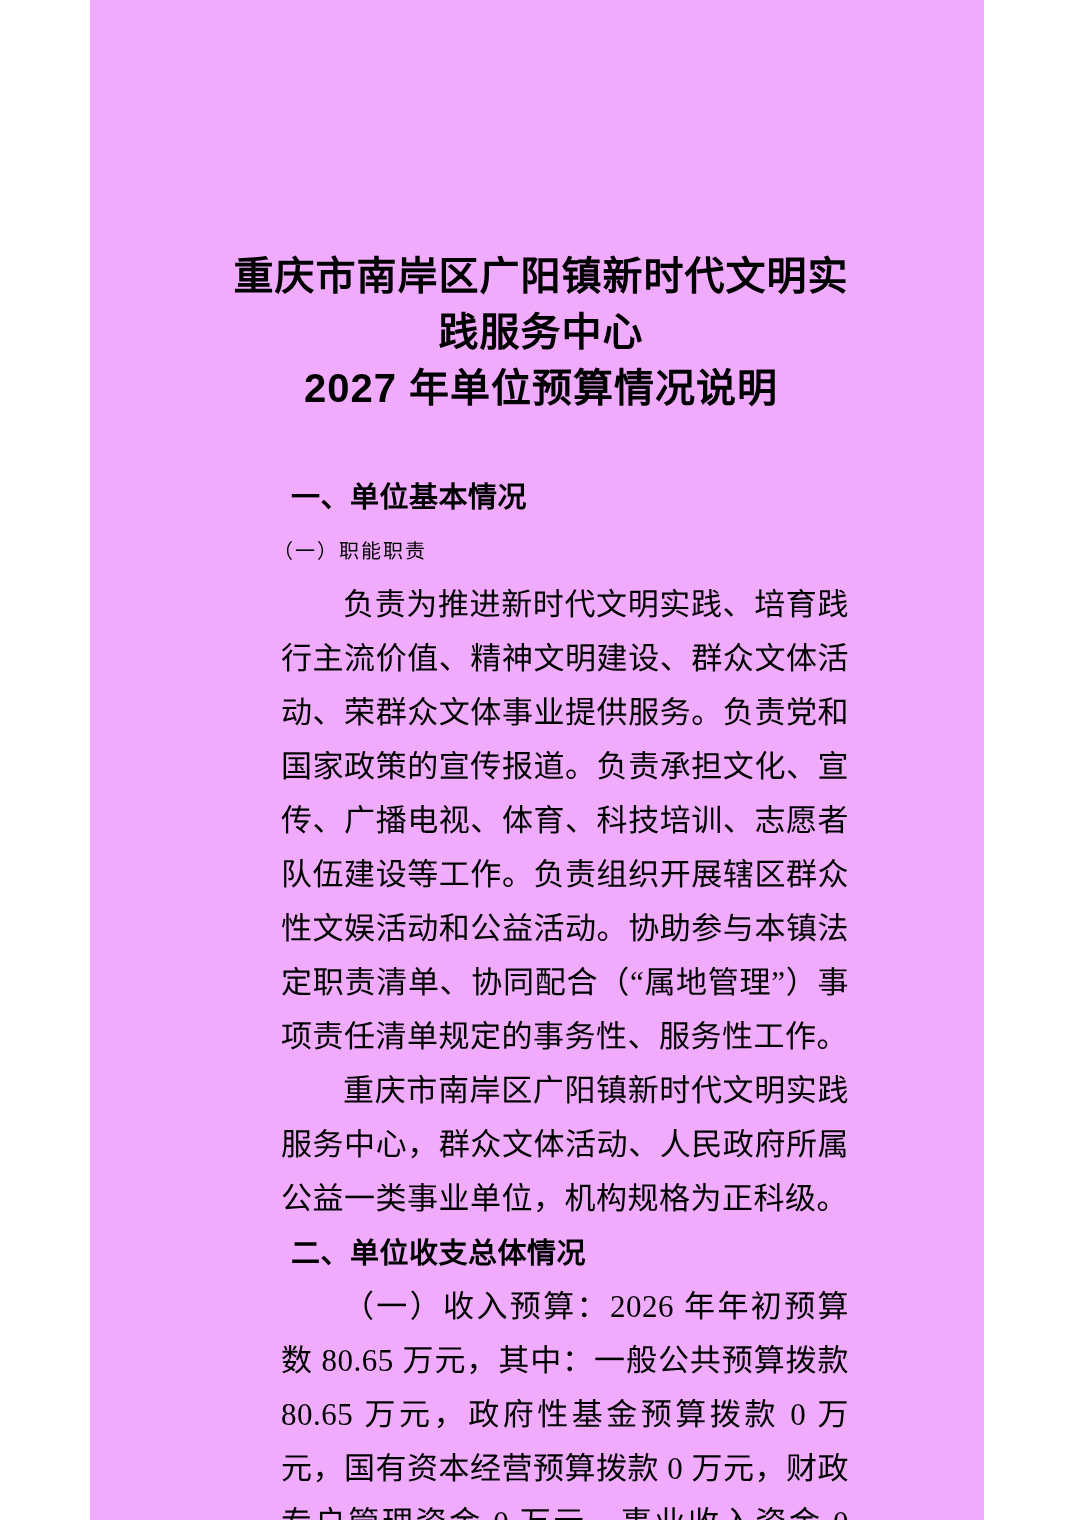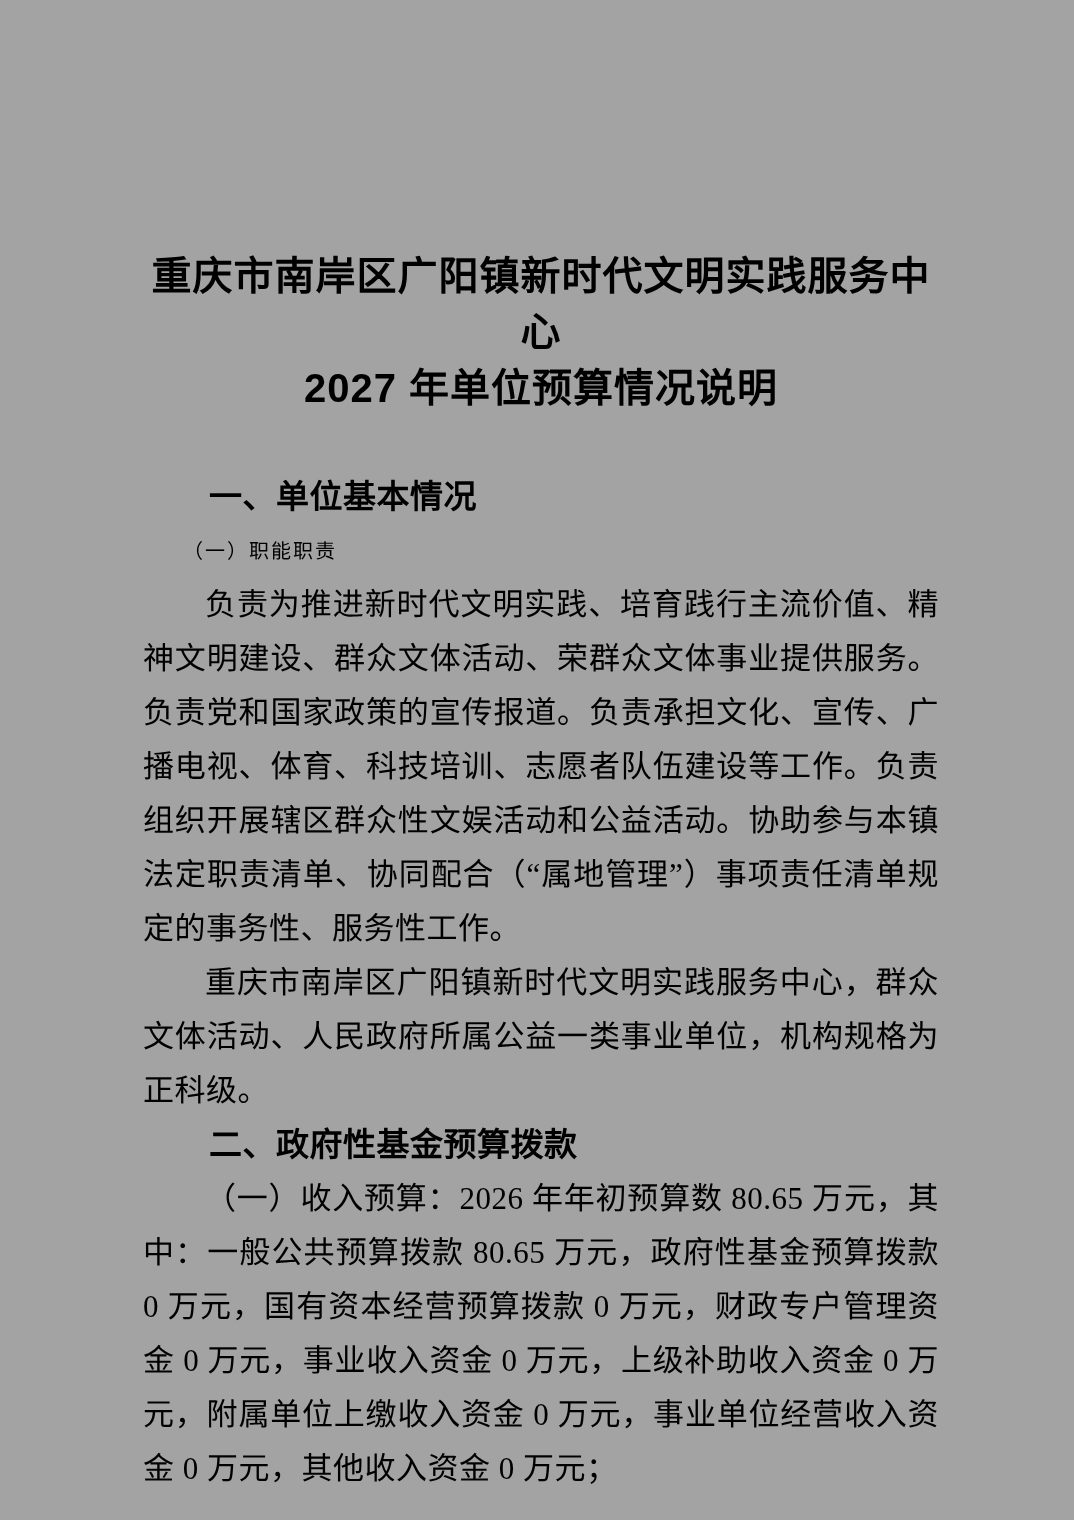--- a/index.html
+++ b/index.html
@@ -3,24 +3,24 @@
 <meta charset="utf-8">
 <style>
   * { margin: 0; padding: 0; box-sizing: border-box; }
 
   html, body {
     background: #ffffff;
   }
 
   .doc-page {
     position: relative;
-    width: 1074px;
+    width: 894px;
     height: 1520px;
     margin: 0 auto;
-    background: #a3a3a3;
+    background: #f0abfc;
     color: #000000;
     overflow: hidden;
     font-family: "Liberation Serif", "DejaVu Serif", serif;
   }
 
   .doc-content {
     padding: 248px 135px 0 143px; 
   }
 
   
@@ -36,37 +36,38 @@
 
   
   .doc-body {
     font-size: 31px;
     line-height: 54px;
   }
 
   .sec-heading {
     font-family: "Liberation Sans", "DejaVu Sans", sans-serif;
     font-weight: 700;
-    font-size: 33px;
+    font-size: 29px;
     text-indent: 2em;
     letter-spacing: 0.5px;
   }
 
   .sub-heading {
     font-size: 20px;
     text-indent: 2em;
     letter-spacing: 2px;
   }
 
   .para {
     font-size: 31px;
     text-indent: 2em;
     text-align: justify;
     text-justify: inter-ideograph;
     letter-spacing: 0.5px;
+    margin-left: 48px;
   }
 </style>
 </head>
 <body>
 
 <div class="doc-page">
   <div class="doc-content">
 
     <h1 class="doc-title">
       <span>重庆市南岸区广阳镇新时代文明实践服务中心</span><br>
@@ -77,19 +78,19 @@
 
       <div class="sec-heading">一、单位基本情况</div>
 
       <div class="sub-heading">（一）职能职责</div>
 
       <div class="para">负责为推进新时代文明实践、培育践行主流价值、精神文明建设、群众文体活动、荣群众文体事业提供服务。负责党和国家政策的宣传报道。负责承担文化、宣传、广播电视、体育、科技培训、志愿者队伍建设等工作。负责组织开展辖区群众性文娱活动和公益活动。协助参与本镇法定职责清单、协同配合（“属地管理”）事项责任清单规定的事务性、服务性工作。</div>
 
 
       <div class="para">重庆市南岸区广阳镇新时代文明实践服务中心，群众文体活动、人民政府所属公益一类事业单位，机构规格为正科级。</div>
 
-      <div class="sec-heading">二、政府性基金预算拨款</div>
+      <div class="sec-heading">二、单位收支总体情况</div>
 
       <div class="para">（一）收入预算：2026 年年初预算数 80.65 万元，其中：一般公共预算拨款 80.65 万元，政府性基金预算拨款 0 万元，国有资本经营预算拨款 0 万元，财政专户管理资金 0 万元，事业收入资金 0 万元，上级补助收入资金 0 万元，附属单位上缴收入资金 0 万元，事业单位经营收入资金 0 万元，其他收入资金 0 万元；</div>
 
     </div>
   </div>
 </div>
 
 </body></html>

